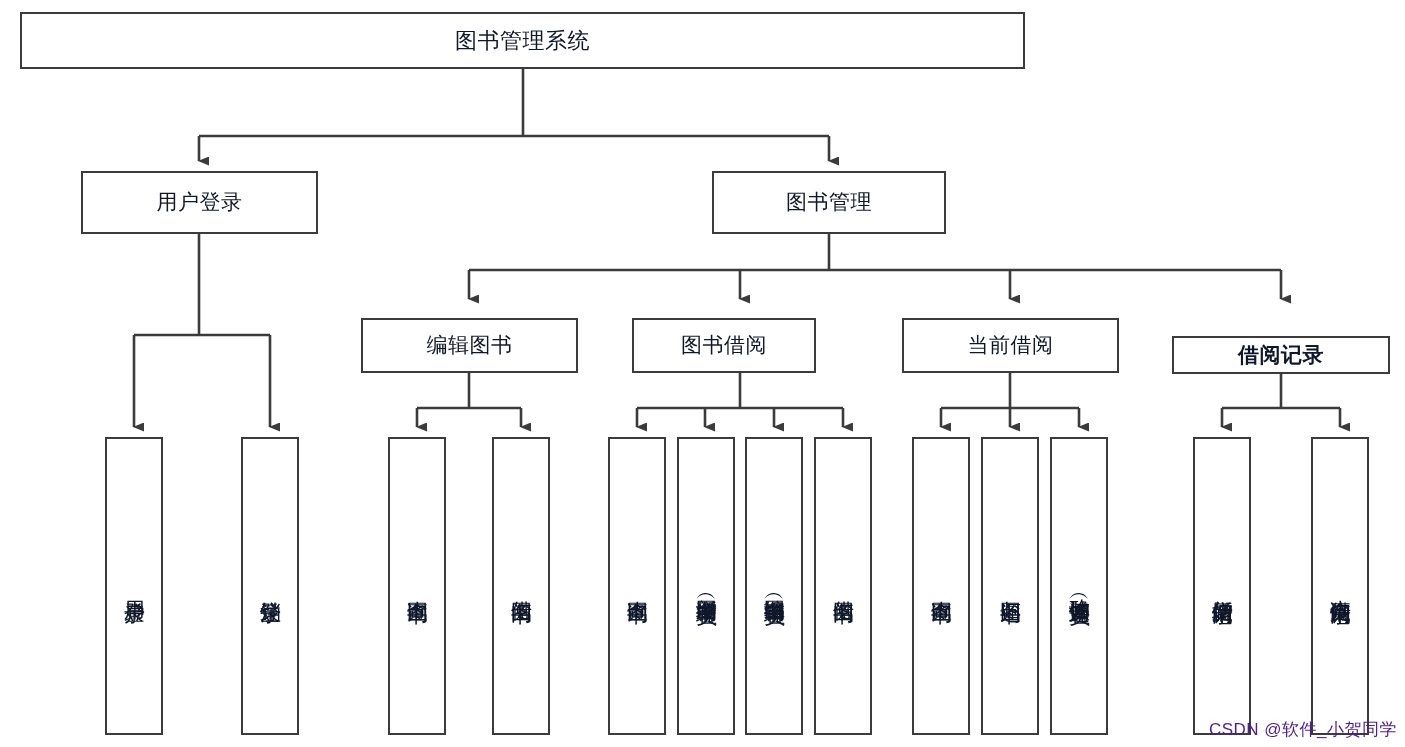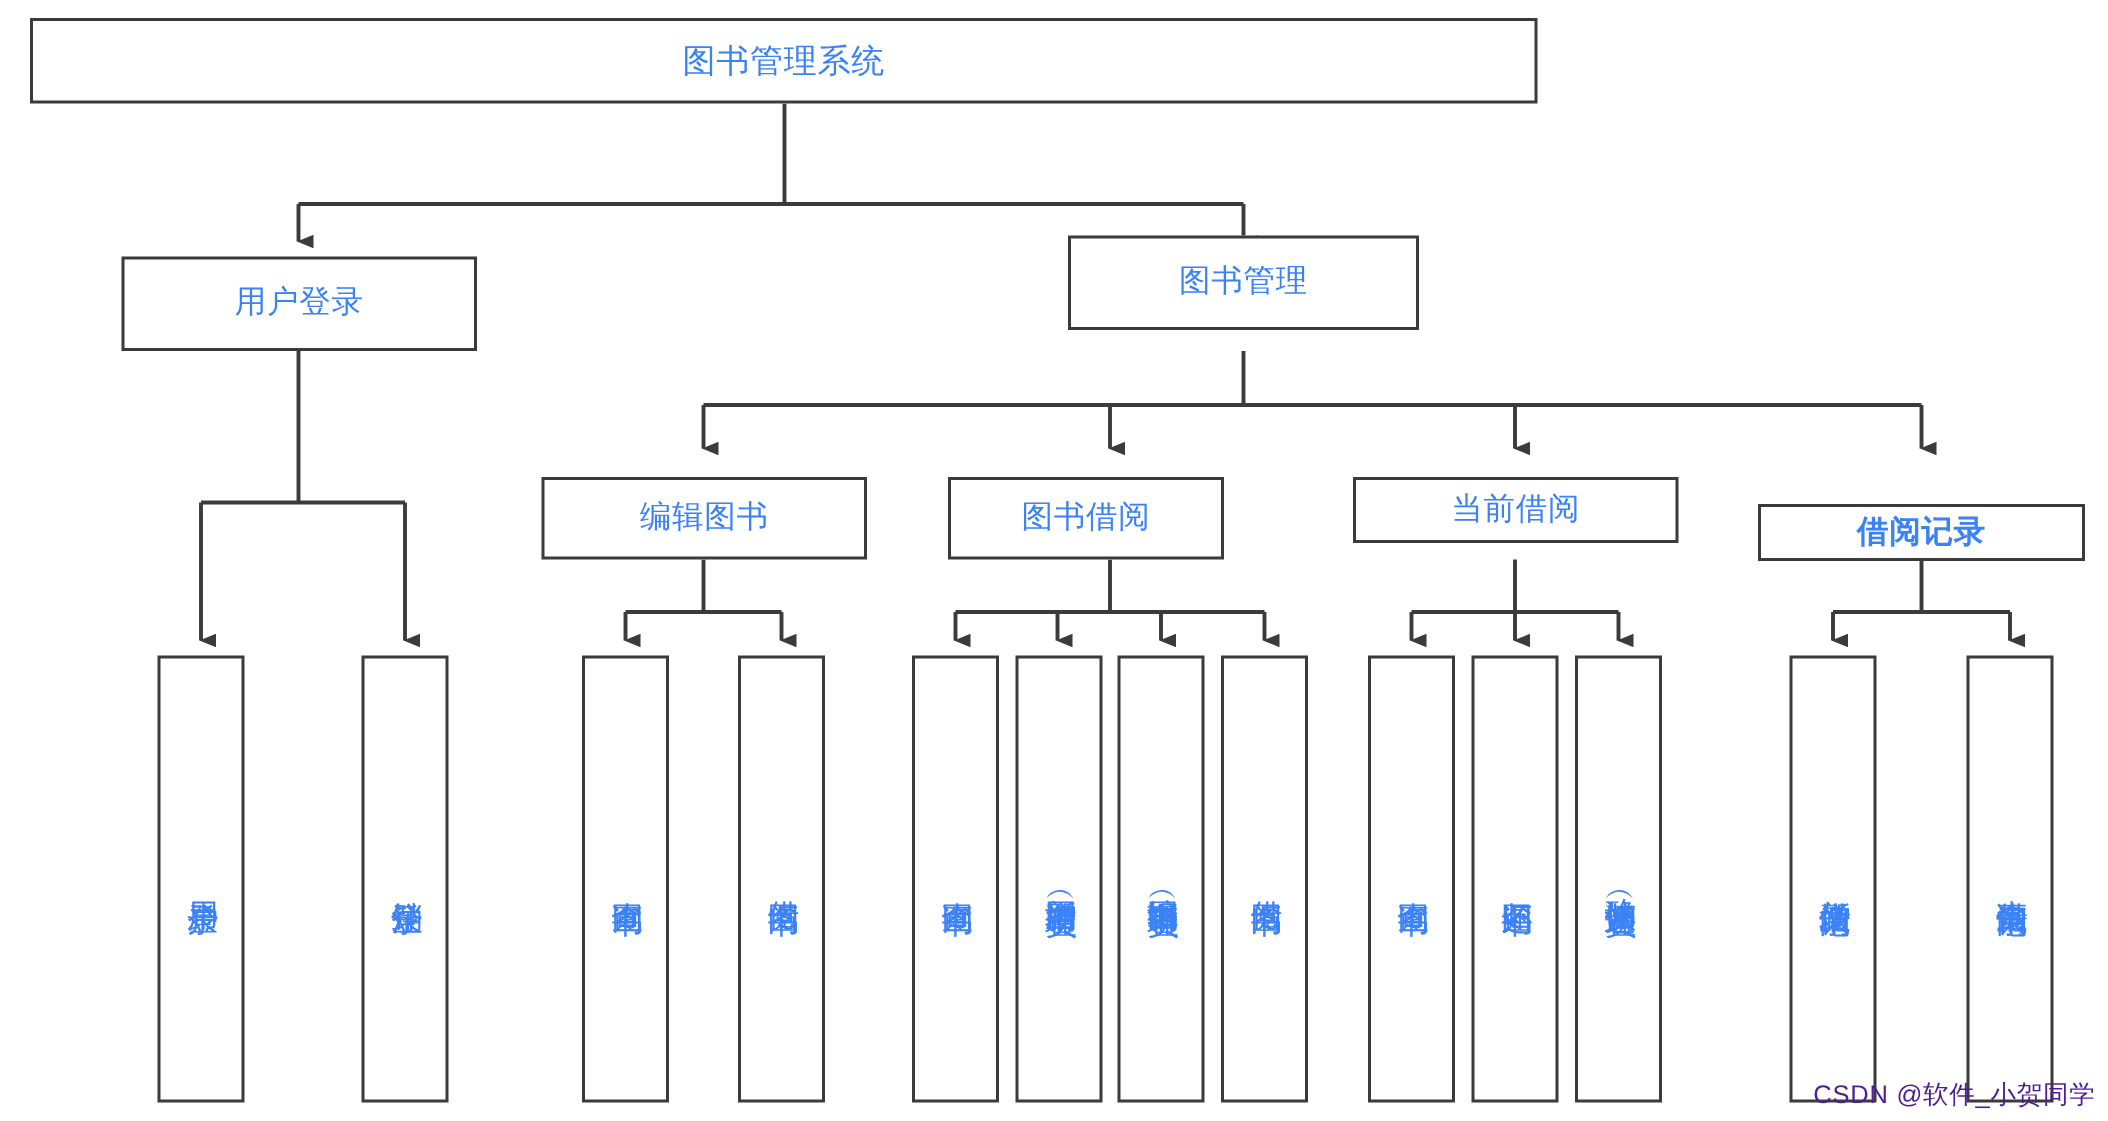--- a/index.html
+++ b/index.html
@@ -32,21 +32,21 @@
     border: 2.5px solid #3b3b3b;
     background: #ffffff;
     display: flex;
     align-items: center;
     justify-content: center;
     z-index: 2;
   }
   .node .label {
     font-size: 21px;
     line-height: 1.15;
-    color: #3b82f6;
+    color: #0f172a;
     letter-spacing: 0.5px;
     white-space: nowrap;
     text-align: center;
   }
   .node.leaf {
     align-items: center;
     justify-content: center;
   }
   .node.leaf .label {
     writing-mode: vertical-rl;
@@ -127,31 +127,31 @@
     </g>
   </svg>
 
   <div class="node root" style="left:20px; top:12px; width:1005px; height:57px;">
     <span class="label">图书管理系统</span>
   </div>
 
   <div class="node" style="left:81px; top:171px; width:237px; height:63px;">
     <span class="label">用户登录</span>
   </div>
-  <div class="node" style="left:712px; top:157px; width:234px; height:63px;">
+  <div class="node" style="left:712px; top:171px; width:234px; height:63px;">
     <span class="label">图书管理</span>
   </div>
 
   <div class="node" style="left:361px; top:318px; width:217px; height:55px;">
     <span class="label">编辑图书</span>
   </div>
   <div class="node" style="left:632px; top:318px; width:184px; height:55px;">
     <span class="label">图书借阅</span>
   </div>
-  <div class="node" style="left:902px; top:318px; width:217px; height:44px;">
+  <div class="node" style="left:902px; top:318px; width:217px; height:55px;">
     <span class="label">当前借阅</span>
   </div>
   <div class="node" style="left:1172px; top:336px; width:218px; height:38px;font-weight:bold;">
     <span class="label">借阅记录</span>
   </div>
 
   <div class="node leaf" style="left:105px; top:437px; width:58px; height:298px;">
     <span class="label">用户登录</span>
   </div>
   <div class="node leaf" style="left:241px; top:437px; width:58px; height:298px;">

